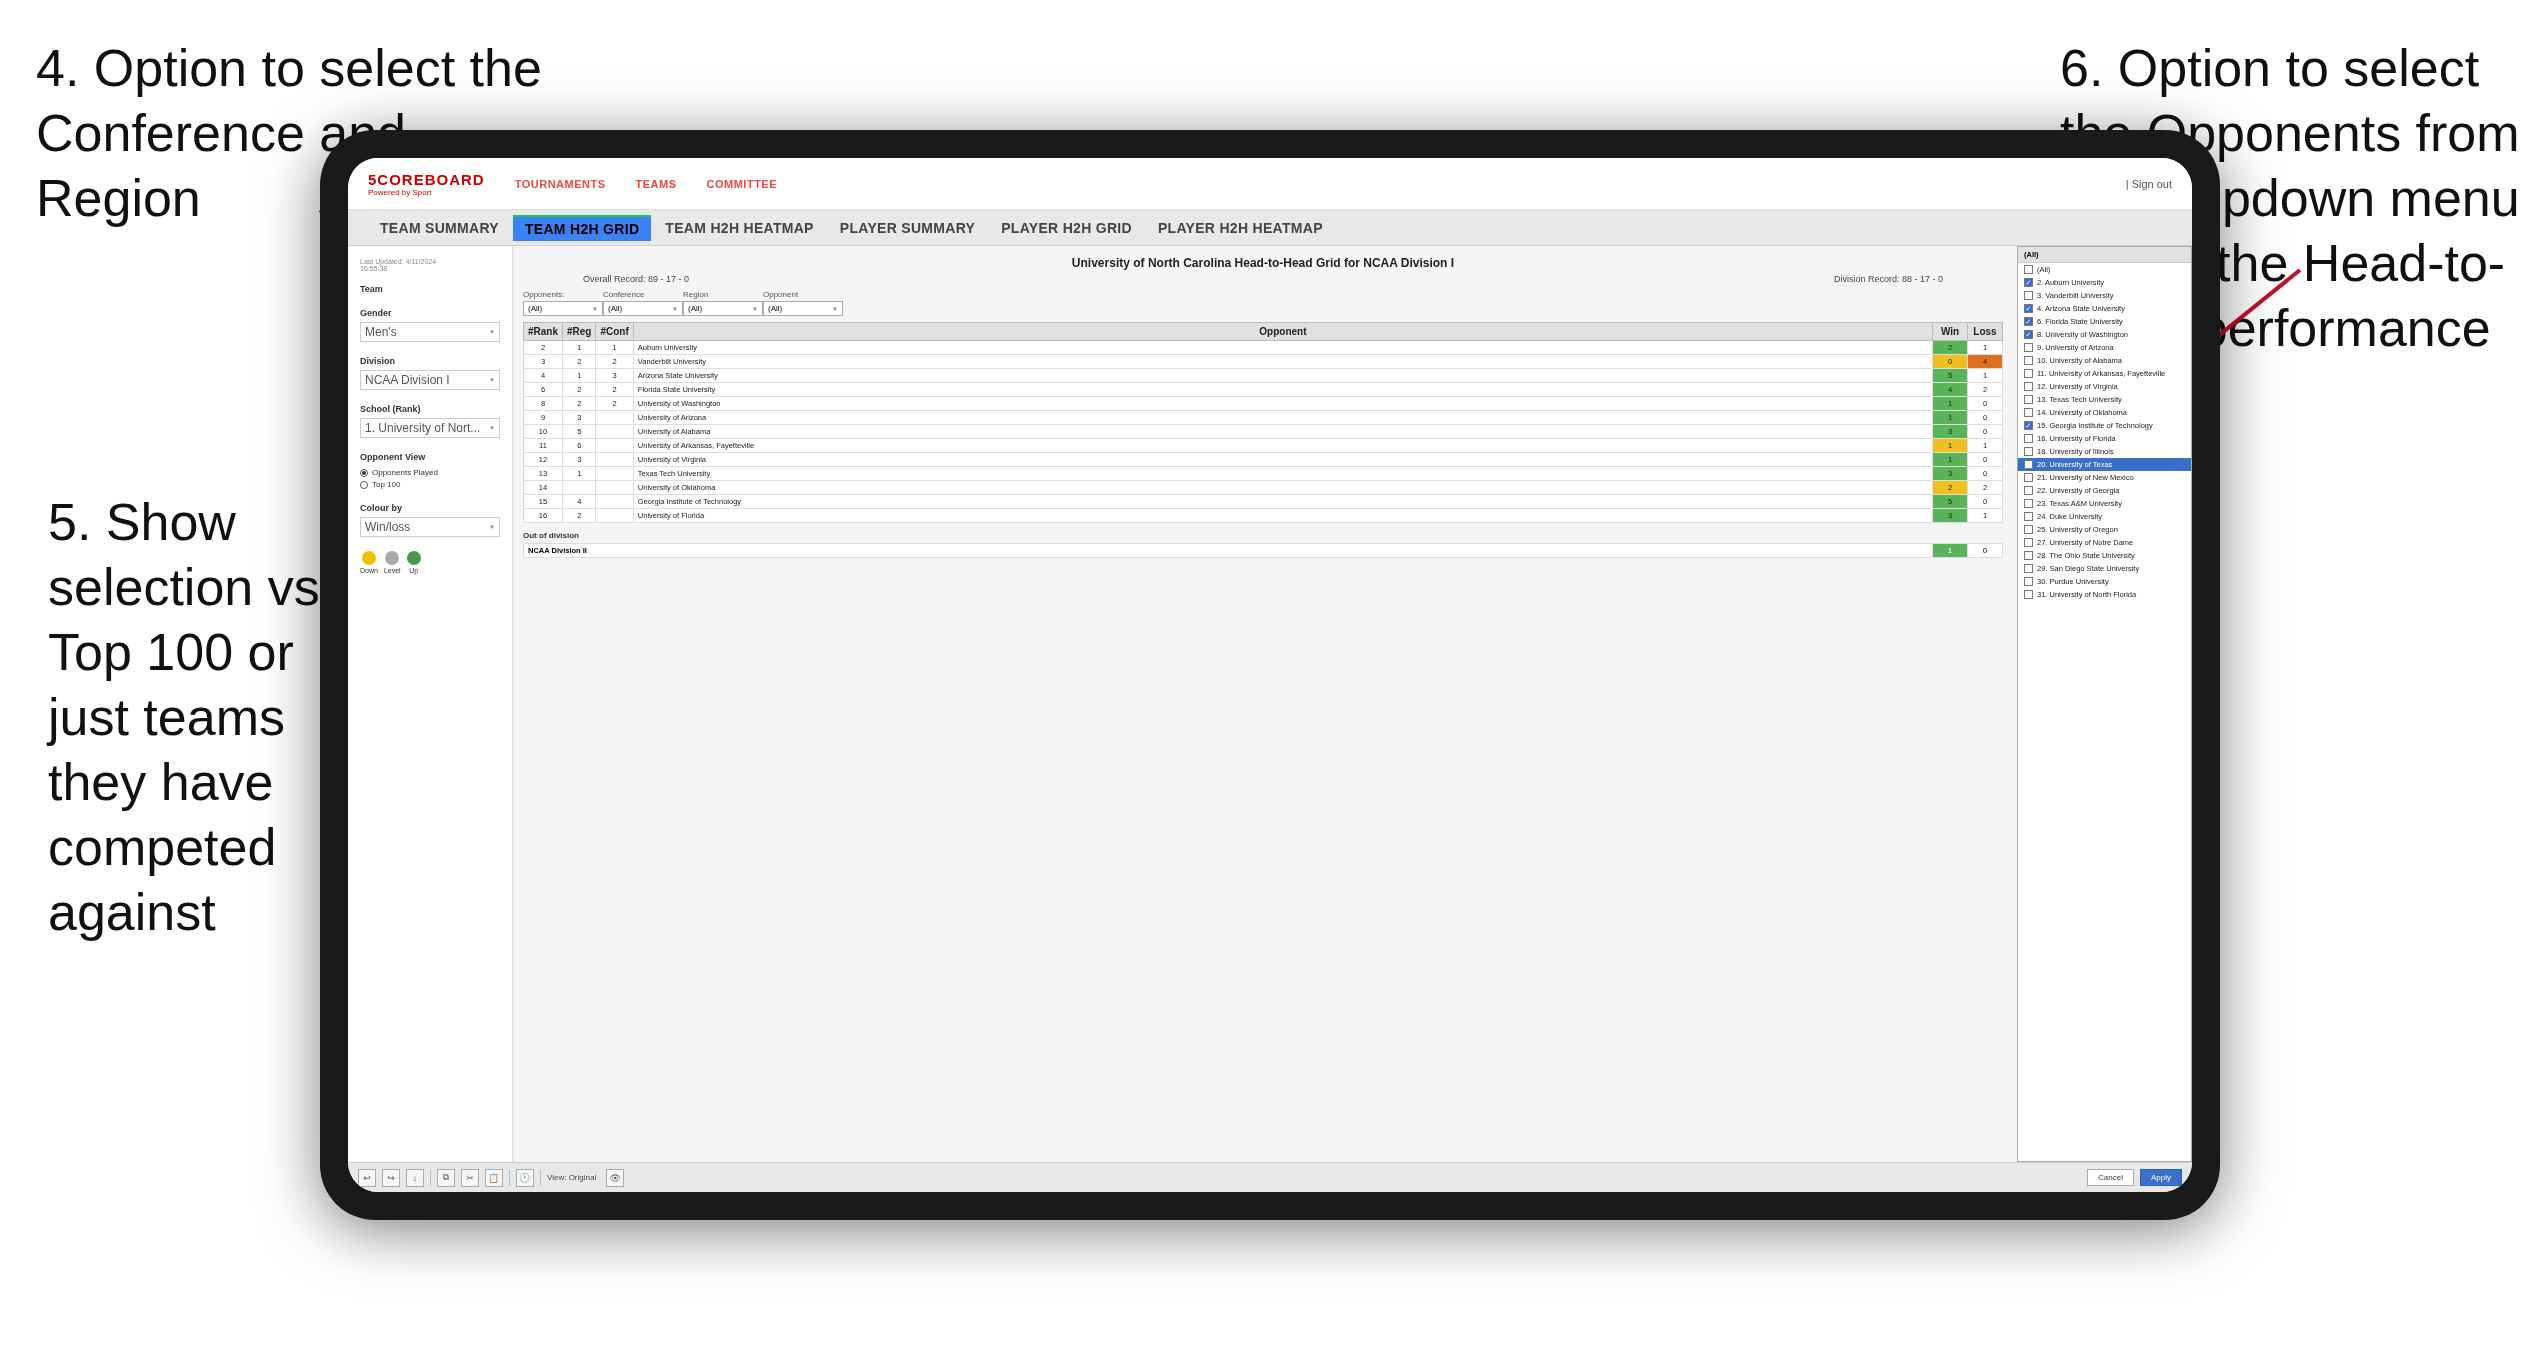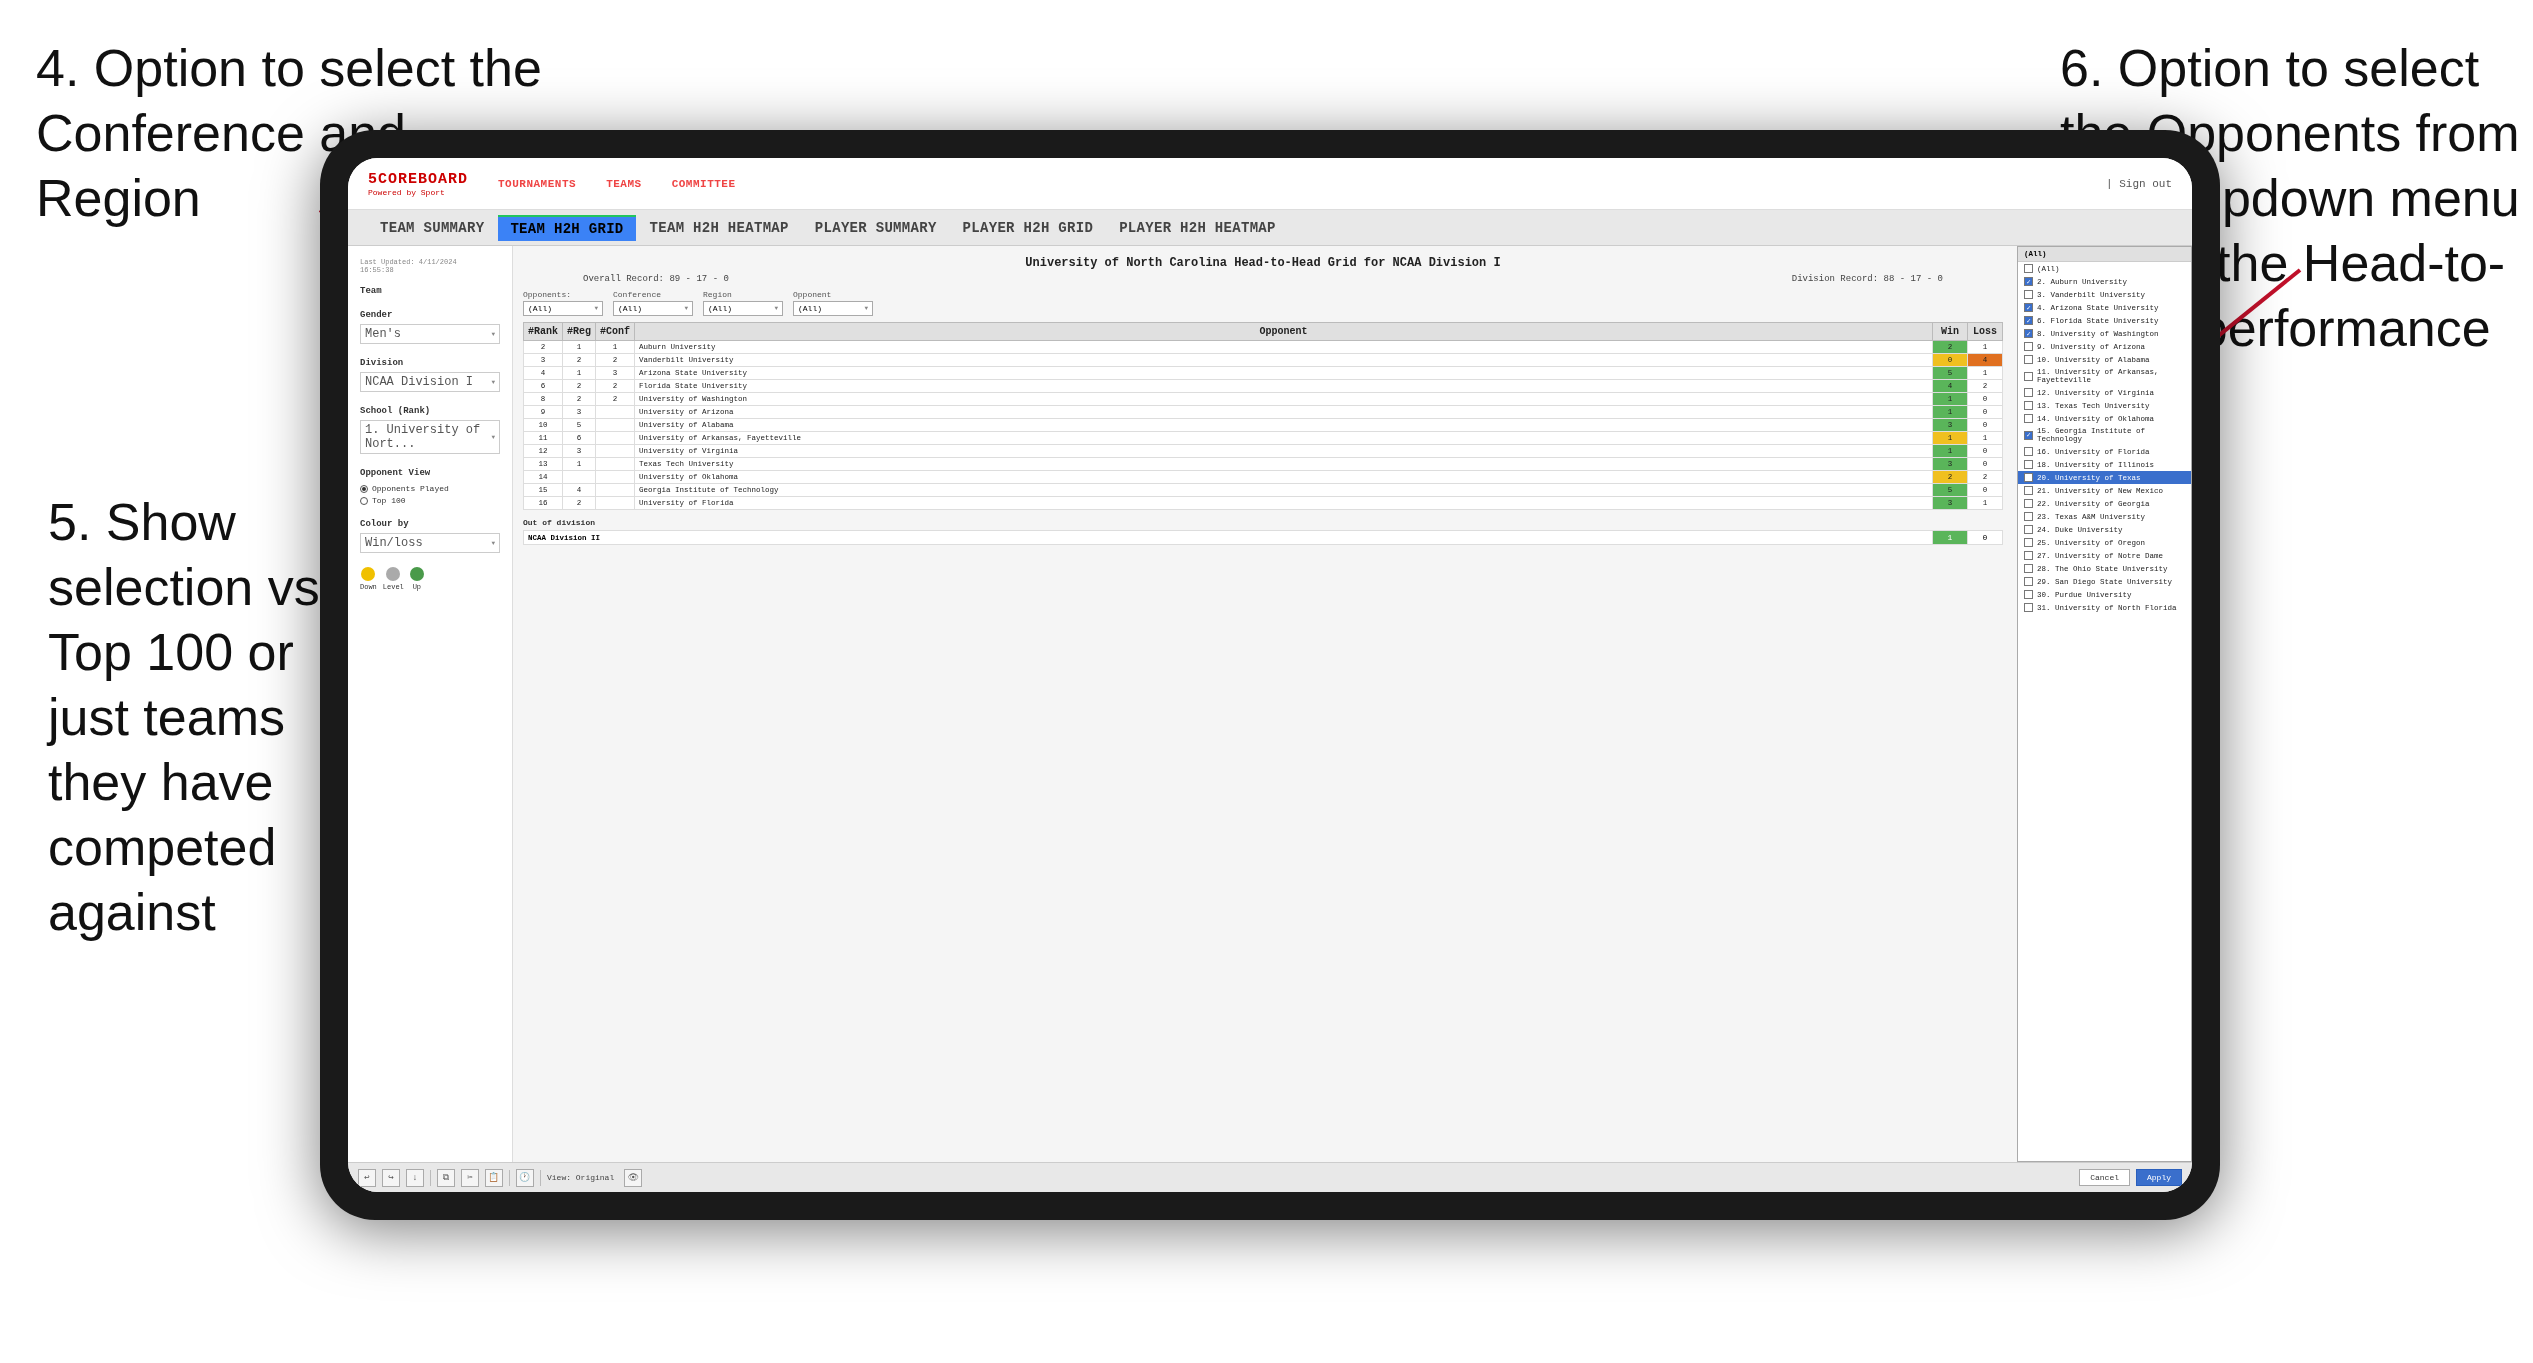--- a/index.html
+++ b/index.html
@@ -48,21 +48,21 @@
       overflow: hidden;
     }
 
     
     .app-container {
       width: 100%;
       height: 100%;
       background: #fff;
       display: flex;
       flex-direction: column;
-      font-family: Liberation Mono, monospace;
+      font-family: Liberation Sans, sans-serif;
     }
 
     
     .top-nav {
       background: #ffffff;
       border-bottom: 1px solid #ddd;
       display: flex;
       align-items: center;
       padding: 0 20px;
       height: 52px;
@@ -279,21 +279,20 @@
       font-size: 9px;
       color: #444;
       display: flex;
       justify-content: space-between;
       padding: 0 60px;
       margin-bottom: 6px;
     }
 
     .filter-row {
       display: flex;
-      gap: 10px;
       margin-bottom: 6px;
       align-items: flex-end;
     }
 
     .filter-group {
       display: flex;
       flex-direction: column;
       gap: 2px;
     }
 

